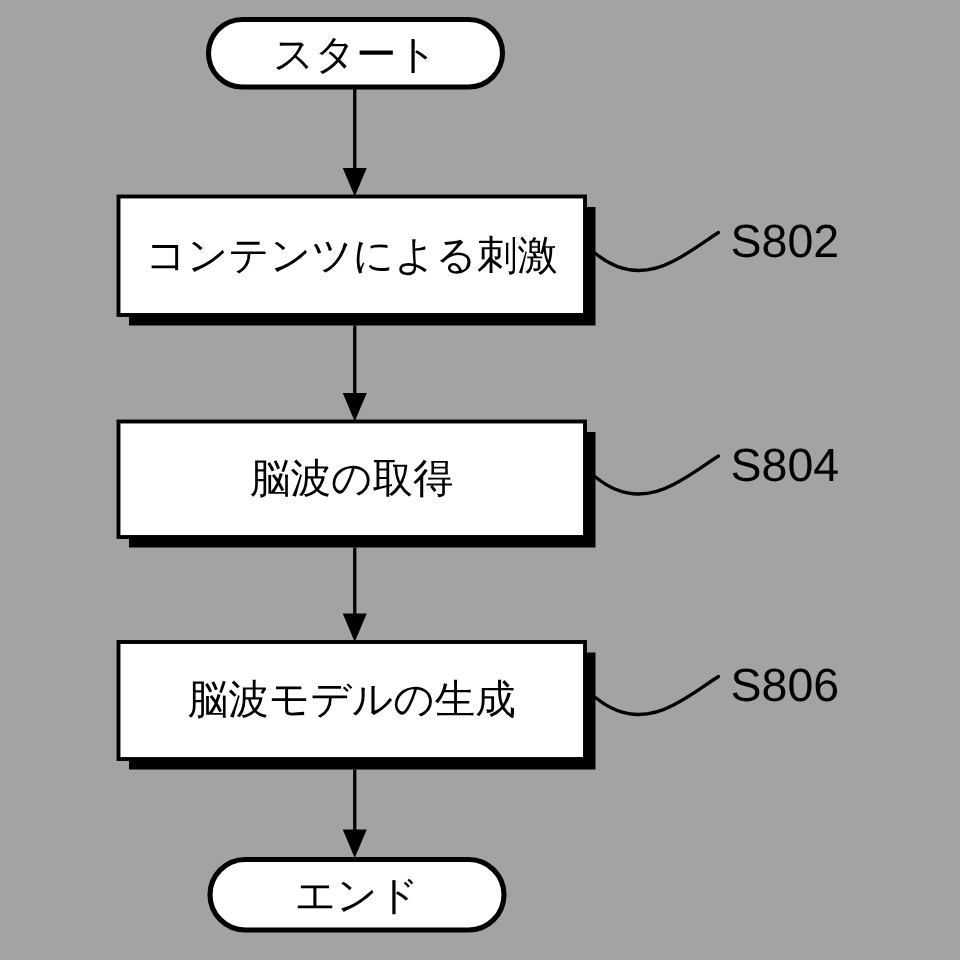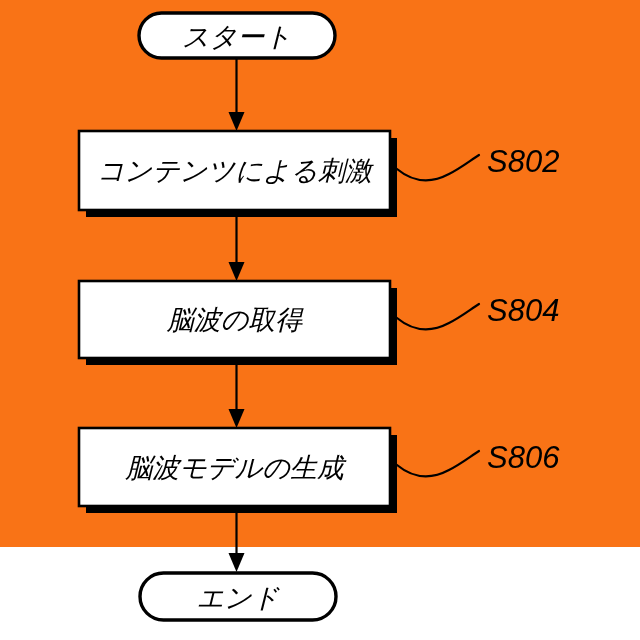--- a/index.html
+++ b/index.html
@@ -9,23 +9,22 @@
   }
   body {
     width: 640px;
     height: 640px;
     font-family: "DejaVu Sans", "Liberation Sans", sans-serif;
     overflow: hidden;
   }
   #flowchart-root {
     position: relative;
     width: 640px;
-    height: 547px;
-    background: #f97316;
-    font-style: italic;
+    height: 640px;
+    background: #a3a3a3;
   }
   svg.diagram-layer {
     position: absolute;
     top: 0;
     left: 0;
     width: 640px;
     height: 640px;
   }
   .node-text {
     font-family: "DejaVu Sans", "Liberation Sans", sans-serif;

